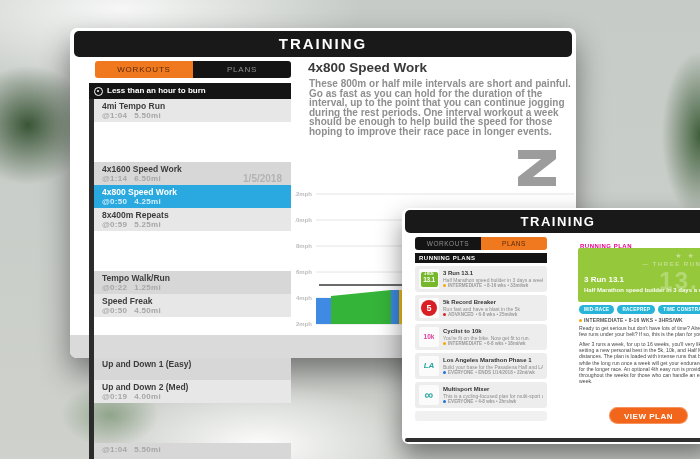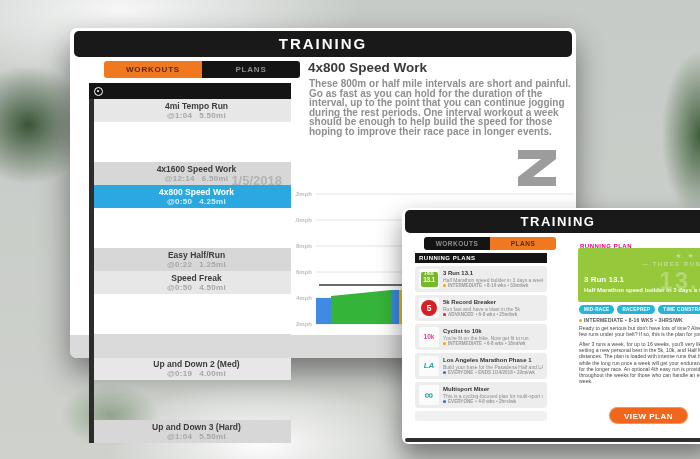--- a/index.html
+++ b/index.html
@@ -13,41 +13,41 @@
       radial-gradient(220px 90px at 260px 445px, rgba(255,255,255,.95), rgba(255,255,255,0) 70%),
       radial-gradient(320px 110px at 120px 10px, rgba(255,255,255,.85), rgba(255,255,255,0) 75%),
       linear-gradient(#c6cbc7, #ced1cc);
   }
   
   .window1{position:absolute;left:70px;top:28px;width:506px;height:330px;background:#fff;
     border-radius:7px;box-shadow:0 14px 30px rgba(0,0,0,.45);}
   .w1-header{position:absolute;top:3px;left:4px;right:4px;height:26px;background:#191919;
     border-radius:5px;color:#fff;font-weight:bold;font-size:15px;letter-spacing:2px;
     text-align:center;line-height:26px;}
-  .tabs{display:flex;border-radius:3px;overflow:hidden;font-weight:bold;margin-left:9px;}
+  .tabs{display:flex;border-radius:3px;overflow:hidden;font-weight:normal;}
   .w1-tabs{position:absolute;top:33px;left:25px;width:196px;height:17px;font-size:8px;letter-spacing:.8px;}
   .tab{flex:1;text-align:center;}
   .w1-tabs .tab{line-height:17px;}
   .tab.on{background:#f0791f;color:#58290a;}
   .tab.off{background:#141414;color:#8f8f8f;}
   .w1-list{position:absolute;top:55px;left:19px;width:202px;}
   .w1-list::before{content:'';position:absolute;left:0;top:16px;bottom:0;width:5px;background:#2c2c2c;z-index:3;}
   .list-header{height:16px;background:#141414;color:#fff;font-size:8px;font-weight:bold;
     line-height:16px;display:flex;align-items:center;gap:4px;padding-left:5px;}
   .clock-icon{width:7px;height:7px;border:1px solid #fff;border-radius:50%;position:relative;flex:none;}
   .clock-icon::after{content:'';position:absolute;left:2px;top:2px;width:2px;height:2px;background:#fff;border-radius:50%;}
-  .wrow{height:23px;background:#e7e7e7;padding:2px 0 0 13px;position:relative;box-sizing:border-box;text-align:center;}
+  .wrow{height:23px;background:#e7e7e7;padding:2px 0 0 13px;position:relative;box-sizing:border-box;}
   .wrow.alt{background:#d7d7d7;margin-top:40px;}
   .wrow.sel{background:#2aa9e0;}
   .wrow .t{font-size:8.5px;font-weight:bold;color:#3c3c3c;}
   .wrow .m{font-size:8px;font-weight:bold;color:#a6a6a6;letter-spacing:.3px;}
   .wrow .m .dist{margin-left:7px;}
   .wrow.sel .t{color:#fff;}
   .wrow.sel .m{color:#d2effb;}
-  .wrow .date{position:absolute;right:9px;top:11px;font-size:13px;font-weight:bold;color:#b3b3b3;}
+  .wrow .date{position:absolute;right:9px;top:11px;font-size:10px;font-weight:bold;color:#b3b3b3;}
   .w1-footer{position:absolute;left:0;right:0;bottom:0;height:23px;background:#dadada;border-radius:0 0 7px 7px;}
   .w1-detail-title{position:absolute;left:238px;top:32px;font-size:13.5px;font-weight:bold;color:#3a3a3a;}
   .w1-detail-desc{position:absolute;left:239px;top:51px;width:264px;font-size:10px;font-weight:bold;
     color:#8f8f8f;line-height:9.6px;}
   .z-logo{position:absolute;left:448px;top:122px;width:38px;height:36px;}
   .chart{position:absolute;left:225px;top:158px;width:281px;height:144px;}
   
   .window2{position:absolute;left:402px;top:208px;width:312px;height:236px;background:#fff;
     border-radius:7px;box-shadow:0 12px 26px rgba(0,0,0,.45);}
   .w2-header{position:absolute;top:2px;left:3px;right:3px;height:23px;background:#191919;border-radius:5px;
@@ -103,52 +103,56 @@
   <div class="w1-header">TRAINING</div>
 
   <div class="tabs w1-tabs">
     <div class="tab on">WORKOUTS</div>
     <div class="tab off">PLANS</div>
   </div>
 
   <div class="w1-list">
     <div class="list-header">
       <span class="clock-icon"></span>
+      <span>Less than an hour to burn</span>
     </div>
     <div id="wrows">
         <div class="wrow">
           <div class="t">4mi Tempo Run</div>
           <div class="m"><span class="tm">@1:04</span><span class="dist">5.50mi</span></div>
         </div>
         <div class="wrow alt">
           <div class="t">4x1600 Speed Work</div>
-          <div class="m"><span class="tm">@12:14</span><span class="dist">6.50mi</span></div>
+          <div class="m"><span class="tm">@1:14</span><span class="dist">6.50mi</span></div>
           <span class="date">1/5/2018</span>
         </div>
         <div class="wrow sel">
           <div class="t">4x800 Speed Work</div>
           <div class="m"><span class="tm">@0:50</span><span class="dist">4.25mi</span></div>
         </div>
+        <div class="wrow">
+          <div class="t">8x400m Repeats</div>
+          <div class="m"><span class="tm">@0:59</span><span class="dist">5.25mi</span></div>
+        </div>
         <div class="wrow alt">
-          <div class="t">Easy Half/Run</div>
+          <div class="t">Tempo Walk/Run</div>
           <div class="m"><span class="tm">@0:22</span><span class="dist">1.25mi</span></div>
         </div>
         <div class="wrow">
           <div class="t">Speed Freak</div>
           <div class="m"><span class="tm">@0:50</span><span class="dist">4.50mi</span></div>
         </div>
         <div class="wrow alt">
           <div class="t">Up and Down 1 (Easy)</div>
         </div>
         <div class="wrow">
           <div class="t">Up and Down 2 (Med)</div>
           <div class="m"><span class="tm">@0:19</span><span class="dist">4.00mi</span></div>
         </div>
         <div class="wrow alt">
-          <div class="t">Up and Down 3 (Hard)</div>
           <div class="m"><span class="tm">@1:04</span><span class="dist">5.50mi</span></div>
         </div>
       </div>
   </div>
 
   <div class="w1-detail-title">4x800 Speed Work</div>
   <div class="w1-detail-desc">These 800m or half mile intervals are short and painful. Go as fast as you can hold for the duration of the interval, up to the point that you can continue jogging during the rest periods. One interval workout a week should be enough to help build the speed for those hoping to improve their race pace in longer events.</div>
 
   <svg class="z-logo" viewBox="0 0 38 36">
     <polygon points="0,0 38,0 38,9 15,27 38,27 38,36 0,36 0,27 23,9 0,9" fill="#9c9c9c"></polygon>

